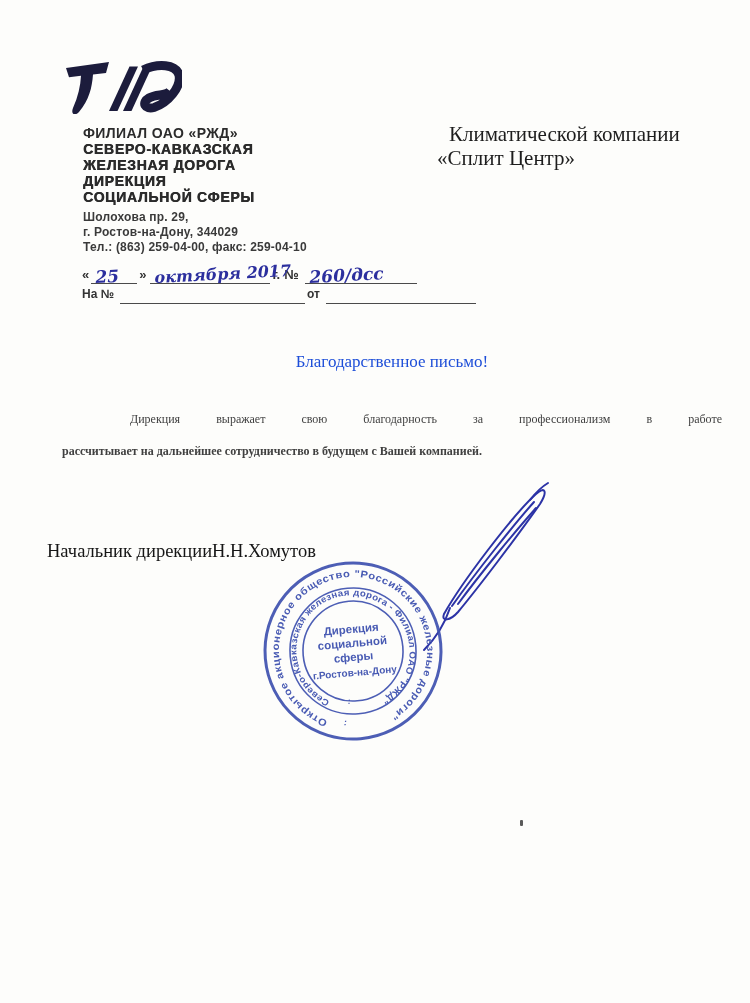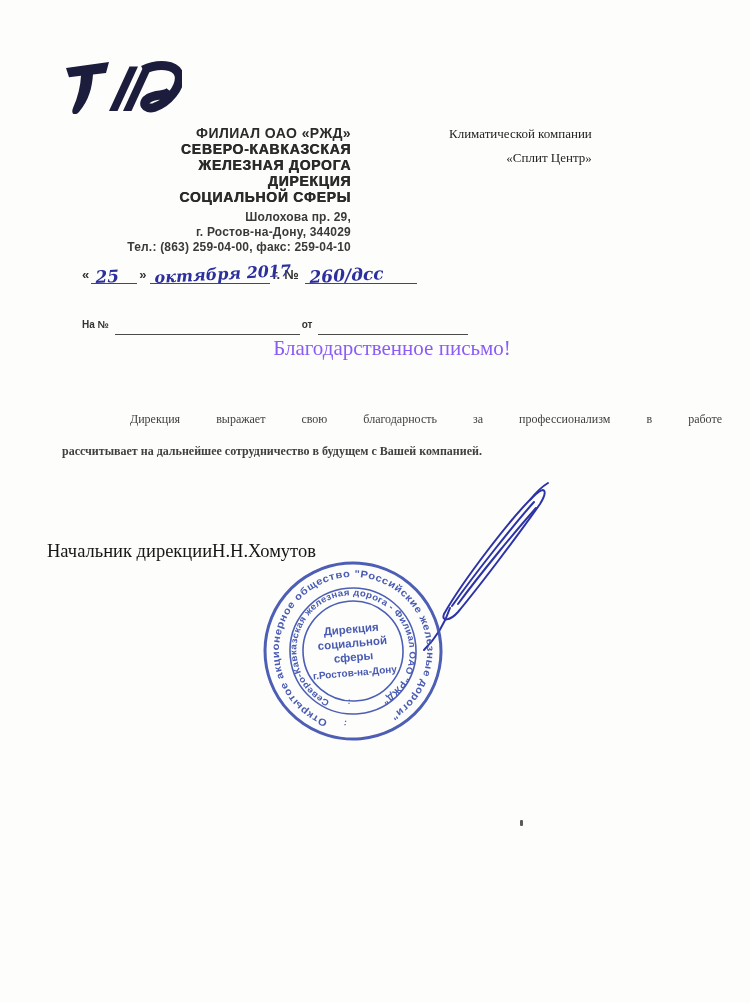--- a/index.html
+++ b/index.html
@@ -3,50 +3,50 @@
 <meta charset="utf-8">
 <style>
   html,body{margin:0;padding:0;background:#9a9a9a;}
   .page{position:relative;width:750px;height:1003px;margin:0 auto;background:#fdfdfb;
         overflow:hidden;font-family:"Liberation Sans",sans-serif;color:#222;}
 
   
   .logo{position:absolute;left:64px;top:52px;}
 
   
-  .letterhead{position:absolute;left:83px;top:125px;width:268px;text-align:right;color:#2b2b2b;}
+  .letterhead{position:absolute;left:83px;top:125px;width:268px;text-align:left;color:#2b2b2b;}
   .lh-line{font-size:14px;line-height:16px;font-weight:700;letter-spacing:0.4px;}
   .lh-heavy{text-shadow:0.5px 0 0 currentColor;letter-spacing:0.7px;}
   .lh-address{margin-top:5px;font-size:12px;line-height:15px;font-weight:700;color:#3a3a3a;letter-spacing:0.2px;}
 
   
   .recipient{position:absolute;left:437px;top:122px;font-family:"Liberation Serif",serif;
-             font-size:13px;line-height:24px;color:#1d1d1d;text-align:right;}
+             font-size:21px;line-height:24px;color:#1d1d1d;}
   .recipient .r1{padding-left:12px;}
 
   
   .ref-row,.reply-row{position:absolute;left:80px;font-size:13px;font-weight:700;color:#333;
             display:flex;align-items:flex-end;white-space:nowrap;}
   .ref-row{top:263px;}
-  .reply-row{top:314px;font-size:10px;align-items:center;}
+  .reply-row{top:283px;font-size:12px;}
   .uline{display:inline-block;border-bottom:1.6px solid #4a4a4a;height:20px;position:relative;}
   .u-day{width:46px;}
   .u-month{width:120px;margin-left:2px;}
   .u-num{width:112px;margin-left:4px;}
   .u-reply1{width:185px;margin-left:4px;}
   .u-reply2{width:150px;margin-left:4px;}
   .lbl{padding:0 2px;line-height:19px;}
   .hand{position:absolute;bottom:-4px;left:5px;font-family:"DejaVu Serif",serif;font-style:italic;
         font-weight:600;color:#2c2f9e;font-size:17px;transform:rotate(-3deg);transform-origin:left bottom;
         white-space:nowrap;}
   .hand-month{font-size:16px;}
 
   
-  .title{position:absolute;left:62px;top:336px;width:660px;text-align:center;
-         font-family:"Liberation Serif",serif;font-size:21px;color:#8b5cf6;}
+  .title{position:absolute;left:62px;top:352px;width:660px;text-align:center;
+         font-family:"Liberation Serif",serif;font-size:17px;color:#1d4ed8;}
   .paragraph{position:absolute;left:62px;top:403px;width:660px;font-family:"Liberation Serif",serif;
              font-size:12px;line-height:32px;color:#404040;}
   .para-line{text-align:justify;text-align-last:justify;}
   .para-line.first{text-indent:68px;}
   .para-line.last{text-align-last:left;font-weight:bold;}
 
   
   .sig-row{position:absolute;left:47px;top:541px;width:682px;display:flex;
            font-family:"Liberation Serif",serif;font-size:18.5px;color:#161616;}
 

